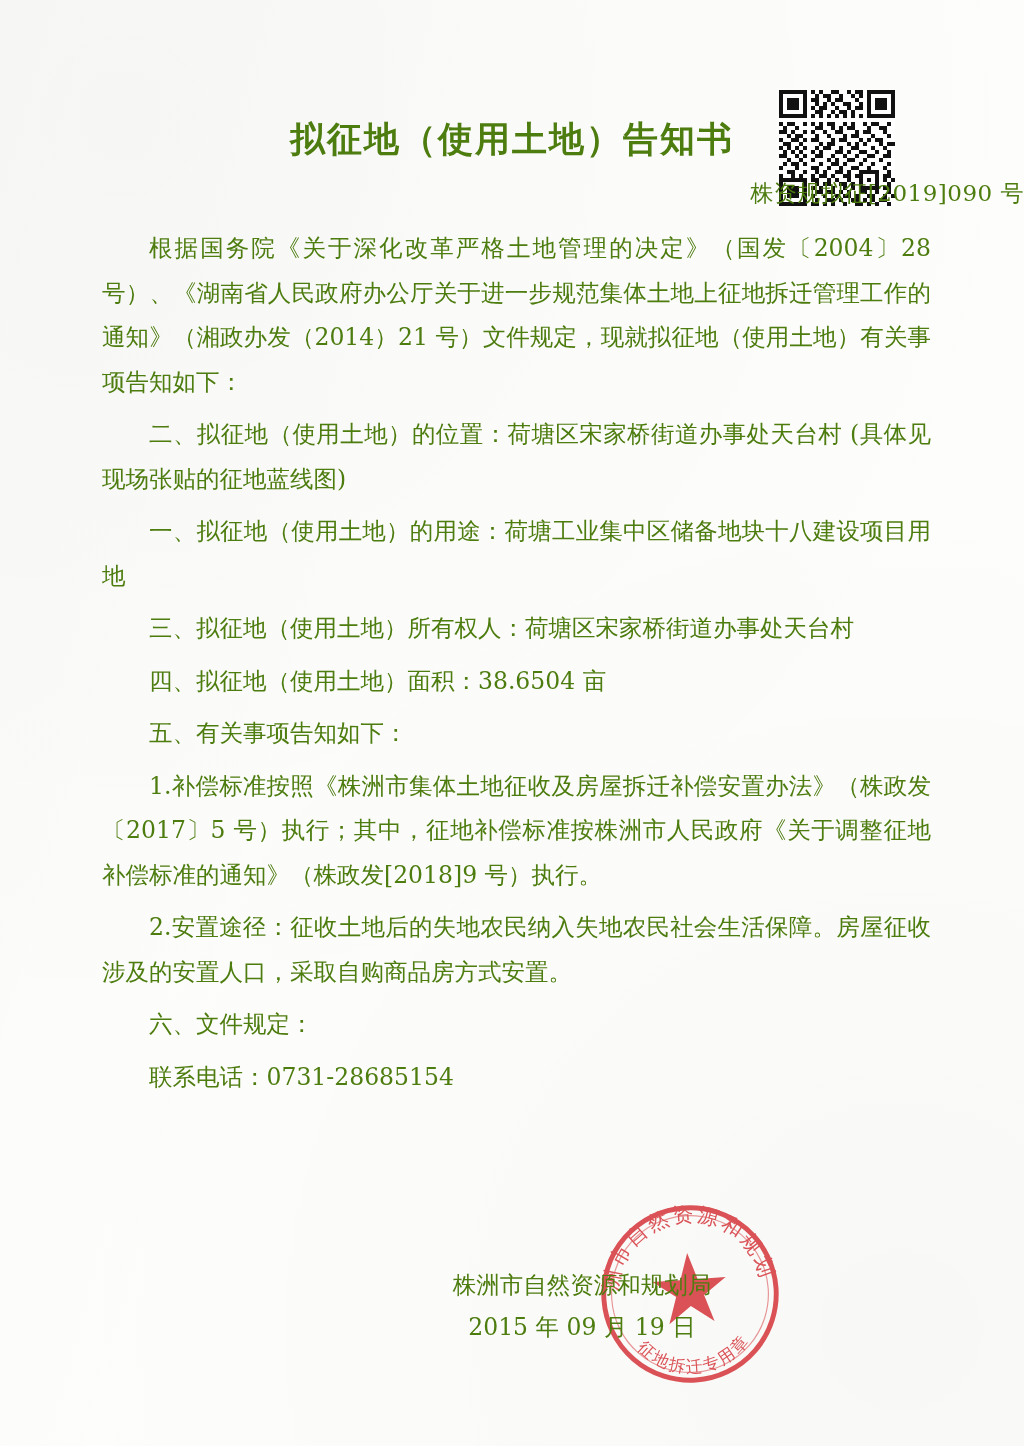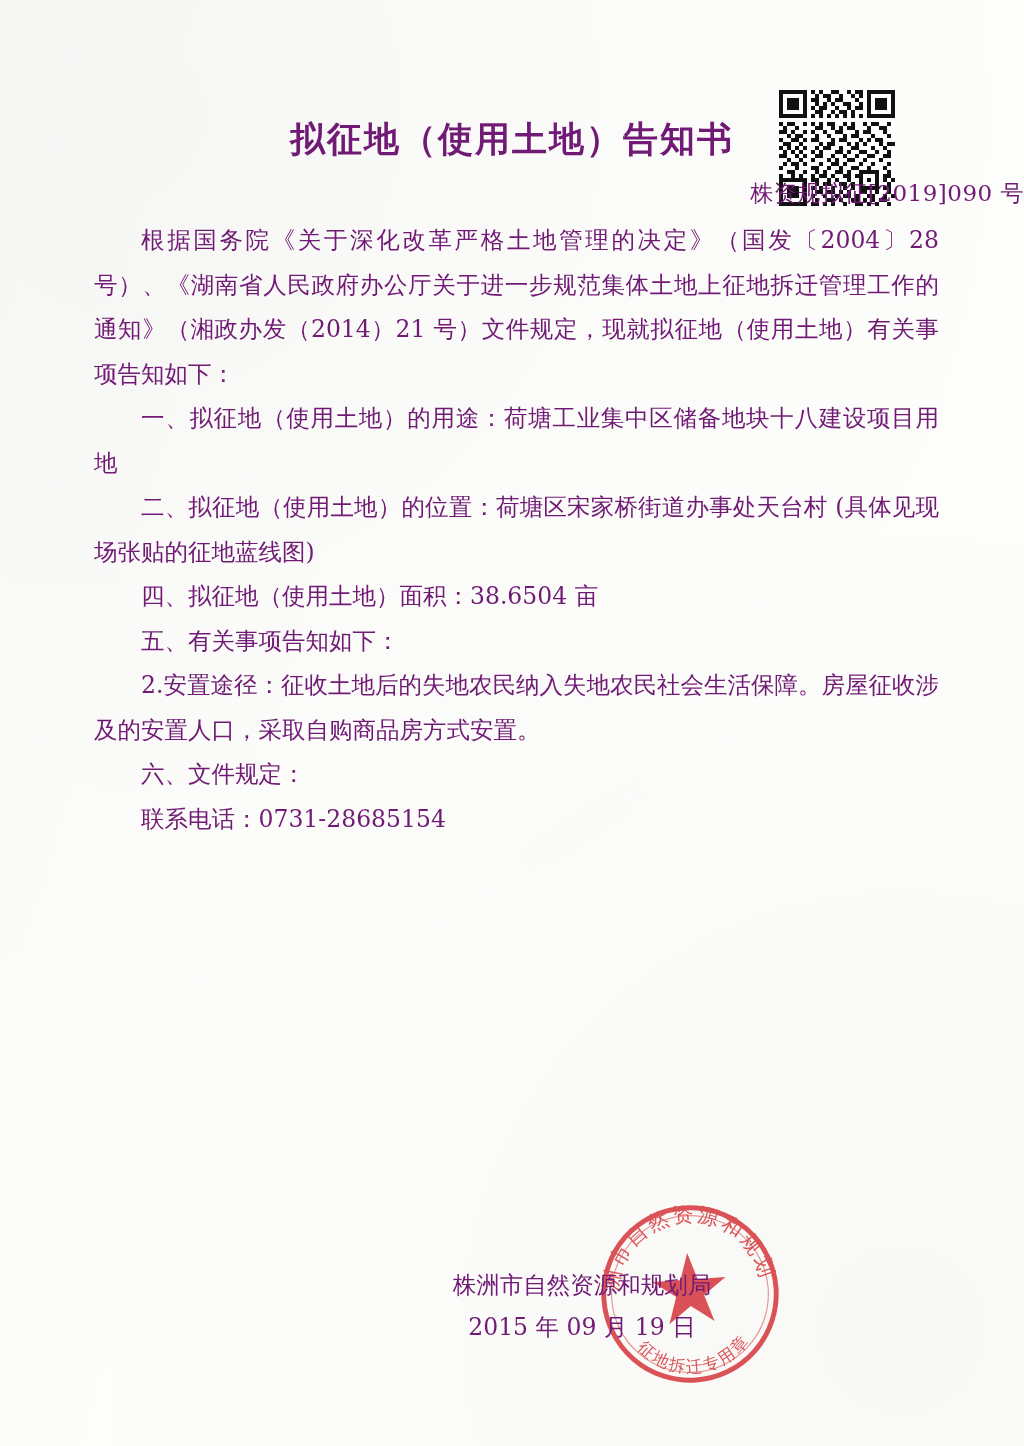--- a/index.html
+++ b/index.html
@@ -7,21 +7,21 @@
     padding: 0;
     background: #ffffff;
   }
   #page {
     position: relative;
     width: 1024px;
     height: 1446px;
     background: #fdfdfb;
     overflow: hidden;
     font-family: "DejaVu Serif", "Liberation Serif", serif;
-    color: #701a75;
+    color: #4d7c0f;
   }
   
   #page::before {
     content: "";
     position: absolute;
     inset: 0;
     pointer-events: none;
     background:
       radial-gradient(circle at 12% 8%, rgba(0,0,0,0.020), rgba(0,0,0,0) 60%),
       radial-gradient(circle at 88% 92%, rgba(0,0,0,0.018), rgba(0,0,0,0) 55%),
@@ -70,21 +70,21 @@
     position: absolute;
     left: 94px;
     top: 218px;
     width: 845px;
     font-size: 23.5px;
     line-height: 44.5px;
     text-align: justify;
     text-justify: inter-ideograph;
   }
   .body p {
-    margin: 0;
+    margin: 8px;
     text-indent: 2em;
     white-space: normal;
   }
 
   
   .sign {
     position: absolute;
     left: 0;
     top: 1264px;
     width: 1024px;
@@ -353,24 +353,26 @@
             <rect x="27" y="28" width="1" height="1"></rect>
         </g>
       </svg>
     </div>
 
     <div class="title">拟征地（使用土地）告知书</div>
     <div class="docnum">株资规拟征[2019]090 号</div>
 
     <div class="body">
       <p>根据国务院《关于深化改革严格土地管理的决定》（国发〔2004〕28 号）、《湖南省人民政府办公厅关于进一步规范集体土地上征地拆迁管理工作的通知》（湘政办发（2014）21 号）文件规定，现就拟征地（使用土地）有关事项告知如下：</p>
+      <p>二、拟征地（使用土地）的位置：荷塘区宋家桥街道办事处天台村 (具体见现场张贴的征地蓝线图)</p>
       <p>一、拟征地（使用土地）的用途：荷塘工业集中区储备地块十八建设项目用地</p>
-      <p>二、拟征地（使用土地）的位置：荷塘区宋家桥街道办事处天台村 (具体见现场张贴的征地蓝线图)</p>
+      <p>三、拟征地（使用土地）所有权人：荷塘区宋家桥街道办事处天台村</p>
       <p>四、拟征地（使用土地）面积：38.6504 亩</p>
       <p>五、有关事项告知如下：</p>
+      <p>1.补偿标准按照《株洲市集体土地征收及房屋拆迁补偿安置办法》（株政发〔2017〕5 号）执行；其中，征地补偿标准按株洲市人民政府《关于调整征地补偿标准的通知》（株政发[2018]9 号）执行。</p>
       <p>2.安置途径：征收土地后的失地农民纳入失地农民社会生活保障。房屋征收涉及的安置人口，采取自购商品房方式安置。</p>
       <p>六、文件规定：</p>
       <p>联系电话：0731-28685154</p>
     </div>
 
     <div id="seal">
       <svg width="196" height="196" viewBox="0 0 200 200" aria-hidden="true">
         <defs>
           <path id="arcTop" d="M 100,100 m -74,0 a 74,74 0 1 1 148,0" fill="none"></path>
           <path id="arcBottom" d="M 28,108 a 72,72 0 0 0 144,0" fill="none"></path>

